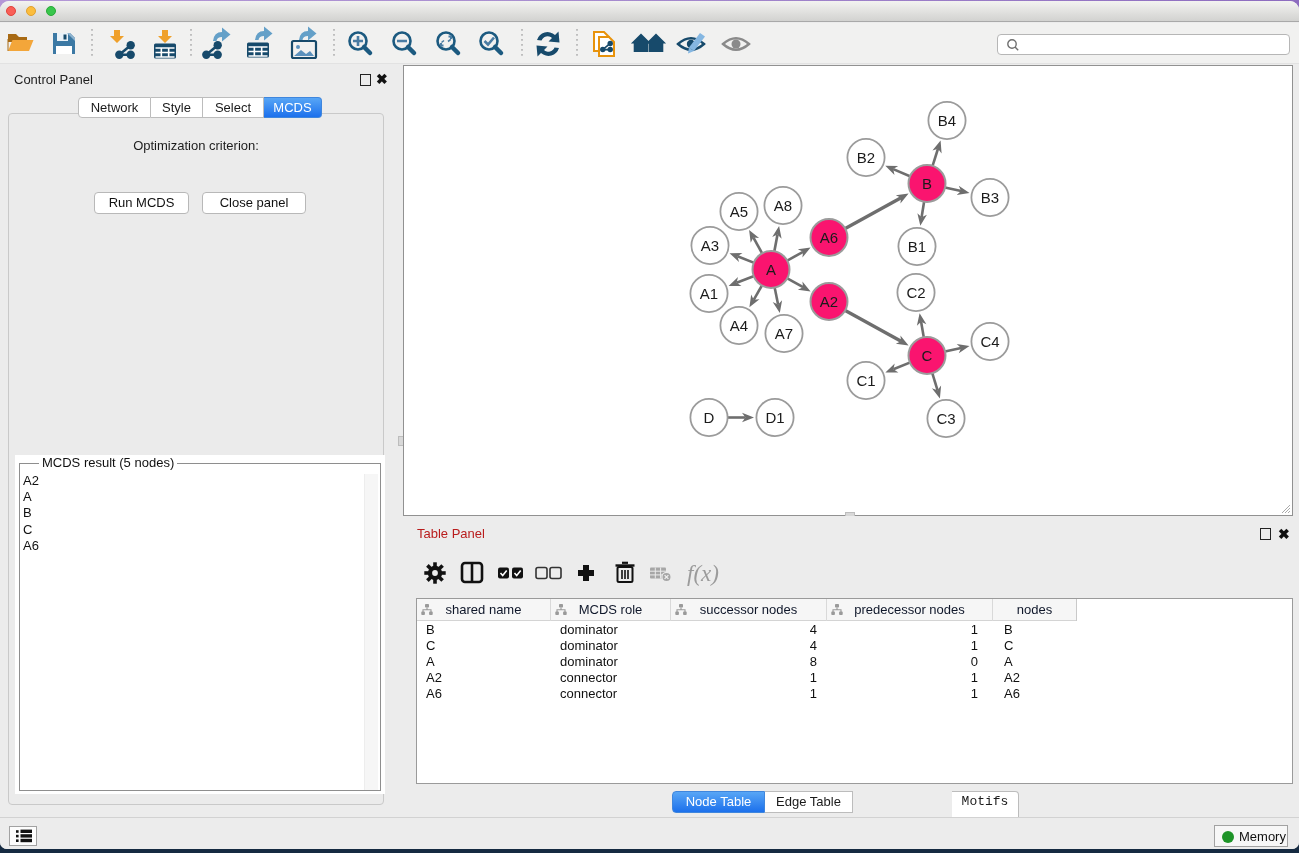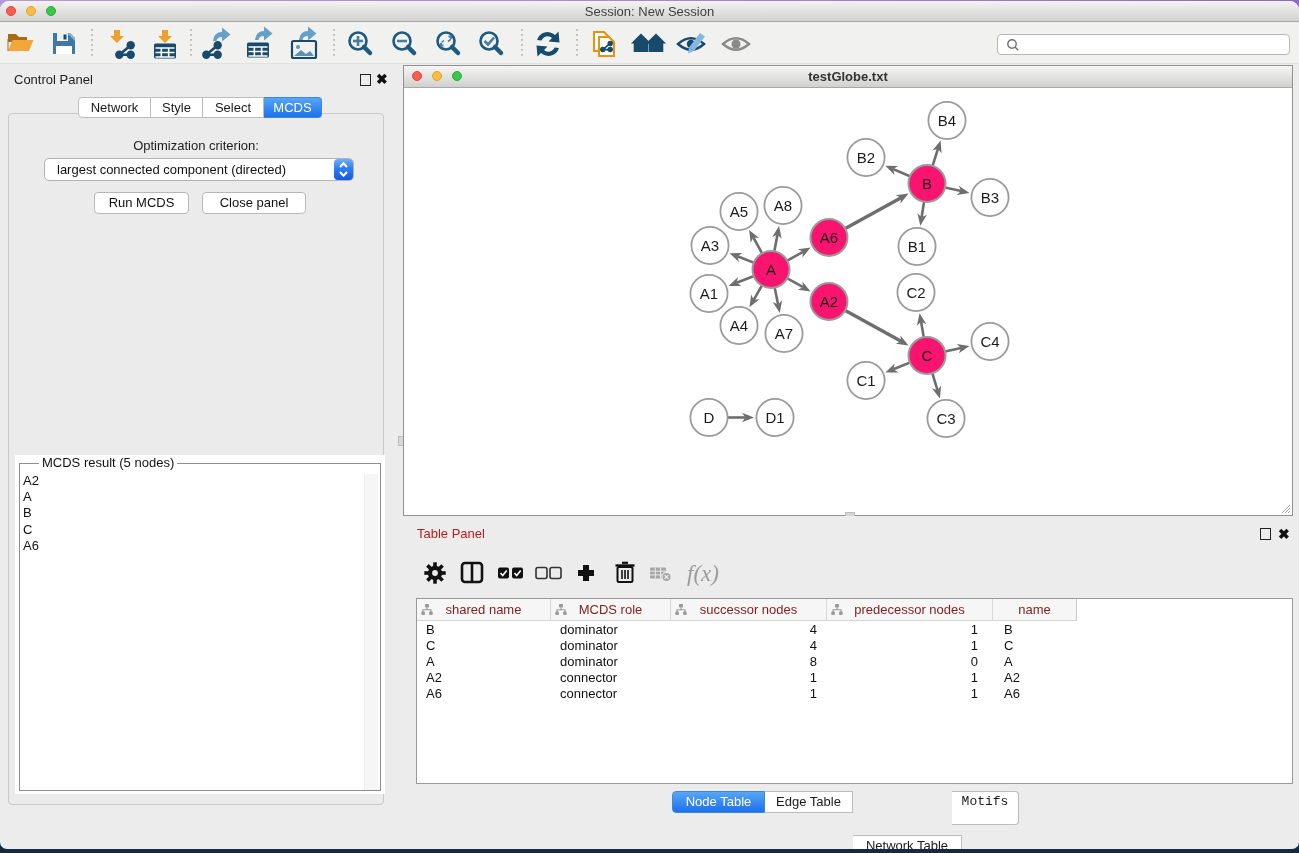--- a/index.html
+++ b/index.html
@@ -44,41 +44,40 @@
 #nettitle .t2 { left:28px; top:5px; background:#fbbd3d; border:1px solid #e0a02e; }
 #nettitle .t3 { left:48px; top:5px; background:#39c64c; border:1px solid #2aa938; }
 #nettext { position:absolute; top:3px; left:0; width:100%; text-align:center; font-size:13px; font-weight:bold; color:#333; }
 #netcanvas { position:absolute; left:0; top:23px; width:888px; height:426px; background:#fff; }
 
 #tpanel { position:absolute; left:403px; top:515px; width:896px; height:301px; background:#ececec; }
 #tpanel-title { position:absolute; left:14px; top:10px; font-size:13px; color:#b91c1c; }
 #ttool { position:absolute; left:0; top:36px; width:100%; height:40px; }
 #tablebox { position:absolute; left:13px; top:82px; width:877px; height:186px; background:#fff; border:1px solid #9a9a9a; }
 #thead { position:absolute; left:0; top:0; width:660px; height:22px; background:#f6f6f6; border-bottom:1px solid #d4d4d4; }
-.thcell { position:absolute; top:0; height:22px; border-right:1px solid #d9d9d9; font-size:13px; color:#7f1d1d; text-align:center; line-height:22px; }
+.thcell { position:absolute; top:0; height:22px; border-right:1px solid #d9d9d9; font-size:13px; color:#0f172a; text-align:center; line-height:22px; }
 .thicon { position:absolute; left:3.5px; top:4px; }
 .trow { position:absolute; font-size:13px; color:#101010; height:16px; line-height:16px; }
 
 #btabs { position:absolute; top:275px; left:269px; height:22px; }
 
 #statusbar { position:absolute; left:0; top:816px; width:1299px; height:33px; background:#ececec; border-top:1px solid #d2d2d2; }
 #listbtn { position:absolute; left:9px; top:8px; width:28px; height:20px; background:#fdfdfd; border:1px solid #a2a2a2; }
 #membtn { position:absolute; right:11px; top:7px; width:74px; height:22px; background:#f7f7f7; border:1px solid #a2a2a2; font-size:13px; color:#111; }
 #membtn .dot { position:absolute; left:7px; top:5px; width:12px; height:12px; border-radius:50%; background:#1e9428; }
 #membtn .mtxt { position:absolute; left:24px; top:3px; }
 </style>
 </head>
 <body>
 <div id="wallpaper-top"></div>
 <div id="win">
   <div id="titlebar">
     <div class="tl t1"></div>
       <div class="tl t2"></div>
       <div class="tl t3"></div>
-    <div id="titletext">Session: New Session</div>
   </div>
   <div id="toolbar"><svg width="1299" height="41" viewBox="0 0 1299 41">
 <line x1="92" y1="6" x2="92" y2="36" stroke="#b2b2b2" stroke-width="1.6" stroke-dasharray="1.8 3.2"></line>
 <line x1="191" y1="6" x2="191" y2="36" stroke="#b2b2b2" stroke-width="1.6" stroke-dasharray="1.8 3.2"></line>
 <line x1="334" y1="6" x2="334" y2="36" stroke="#b2b2b2" stroke-width="1.6" stroke-dasharray="1.8 3.2"></line>
 <line x1="522" y1="6" x2="522" y2="36" stroke="#b2b2b2" stroke-width="1.6" stroke-dasharray="1.8 3.2"></line>
 <line x1="577" y1="6" x2="577" y2="36" stroke="#b2b2b2" stroke-width="1.6" stroke-dasharray="1.8 3.2"></line>
 <path d="M8 11 h8 l3 3 h8 v5 h-19 z" fill="#a86a14"></path>
 <path d="M8 28 l4.5-11 h21 l-4.5 11 z" fill="#f3a63a"></path>
 <path d="M8 28 l0-12" stroke="#a86a14" stroke-width="1"></path>
@@ -163,42 +162,32 @@
     <div class="wbtn-sq" style="left:360px; top:10px;"></div>
     <div class="wbtn-x" style="left:376px; top:9px;">✖</div>
     <div id="cp-tabs">
       <div class="tabseg" style="left:0; width:73px; border-radius:4px 0 0 4px;">Network</div>
       <div class="tabseg" style="left:73px; width:52px; border-left:none;">Style</div>
       <div class="tabseg" style="left:125px; width:61px; border-left:none;">Select</div>
       <div class="tabseg sel" style="left:186px; width:58px; border-left:none; border-radius:0 4px 4px 0;">MCDS</div>
     </div>
     <div id="cp-content">
       <div id="opt-label">Optimization criterion:</div>
-      <div id="dropdown">largest connected component (directed)<div id="dd-btn"><svg width="19" height="21" viewBox="0 0 19 21">
-              <path d="M6 8 l3.5-3.8 3.5 3.8" fill="none" stroke="#fff" stroke-width="2"></path>
-              <path d="M6 13 l3.5 3.8 3.5-3.8" fill="none" stroke="#fff" stroke-width="2"></path>
-            </svg></div></div>
       <div class="cbtn" style="left:85px; width:95px;">Run MCDS</div>
       <div class="cbtn" style="left:193px; width:104px;">Close panel</div>
       <div id="resultbox">
         <div id="result-border"></div>
         <div id="result-legend">MCDS result (5 nodes)</div>
         <div id="result-list">A2<br>A<br>B<br>C<br>A6</div>
         <div id="result-scroll"></div>
       </div>
     </div>
   </div>
   <div class="knob" style="left:398px; top:435px; width:6px; height:10px;"></div>
   <div id="netwin">
-    <div id="nettitle">
-      <div class="tl t1"></div>
-        <div class="tl t2"></div>
-        <div class="tl t3"></div>
-      <div id="nettext">testGlobe.txt</div>
-    </div>
     <div id="netcanvas"><svg width="888" height="426" viewBox="0 1.5 888 426">
 <line x1="352.1" y1="187.8" x2="332.6" y2="195.3" stroke="#6e6e6e" stroke-width="2.6"></line>
 <path d="M324.6 198.4 L334.0 189.6 L332.6 195.3 L337.5 198.6 Z" fill="#6e6e6e"></path>
 <line x1="352.1" y1="176.1" x2="333.5" y2="168.8" stroke="#6e6e6e" stroke-width="2.6"></line>
 <path d="M325.5 165.7 L338.5 165.6 L333.5 168.8 L335.0 174.5 Z" fill="#6e6e6e"></path>
 <line x1="359.1" y1="195.9" x2="349.7" y2="212.3" stroke="#6e6e6e" stroke-width="2.6"></line>
 <path d="M345.4 219.8 L347.2 207.0 L349.7 212.3 L355.5 211.7 Z" fill="#6e6e6e"></path>
 <line x1="359.3" y1="168.0" x2="349.3" y2="149.9" stroke="#6e6e6e" stroke-width="2.6"></line>
 <path d="M345.1 142.4 L355.1 150.6 L349.3 149.9 L346.7 155.2 Z" fill="#6e6e6e"></path>
 <line x1="370.2" y1="197.7" x2="374.1" y2="217.0" stroke="#6e6e6e" stroke-width="2.6"></line>
@@ -343,21 +332,21 @@
               <path d="M6 4.6 v2.2 M2 9 v-2.2 h8 v2.2" fill="none" stroke="#9a9a9a" stroke-width="1.1"></path>
               <rect x="0.3" y="8.6" width="3.6" height="3.4" rx="0.8" fill="#9a9a9a"></rect>
               <rect x="8.1" y="8.6" width="3.6" height="3.4" rx="0.8" fill="#9a9a9a"></rect>
             </svg>successor nodes</div>
         <div class="thcell" style="left:410px; width:166px;"><svg class="thicon" width="12" height="13" viewBox="0 0 12 13">
               <rect x="4" y="1" width="4" height="3.6" rx="0.8" fill="#9a9a9a"></rect>
               <path d="M6 4.6 v2.2 M2 9 v-2.2 h8 v2.2" fill="none" stroke="#9a9a9a" stroke-width="1.1"></path>
               <rect x="0.3" y="8.6" width="3.6" height="3.4" rx="0.8" fill="#9a9a9a"></rect>
               <rect x="8.1" y="8.6" width="3.6" height="3.4" rx="0.8" fill="#9a9a9a"></rect>
             </svg>predecessor nodes</div>
-        <div class="thcell" style="left:576px; width:84px; border-right:1px solid #c9c9c9;">name</div>
+        <div class="thcell" style="left:576px; width:84px; border-right:1px solid #c9c9c9;">nodes</div>
       </div>
       <div class="trow" style="left:9px; top:23px;">B</div>
         <div class="trow" style="left:143px; top:23px;">dominator</div>
         <div class="trow" style="left:254px; top:23px; width:146px; text-align:right;">4</div>
         <div class="trow" style="left:410px; top:23px; width:151px; text-align:right;">1</div>
         <div class="trow" style="left:587px; top:23px;">B</div>
         <div class="trow" style="left:9px; top:39px;">C</div>
         <div class="trow" style="left:143px; top:39px;">dominator</div>
         <div class="trow" style="left:254px; top:39px; width:146px; text-align:right;">4</div>
         <div class="trow" style="left:410px; top:39px; width:151px; text-align:right;">1</div>
@@ -378,13 +367,29 @@
         <div class="trow" style="left:410px; top:87px; width:151px; text-align:right;">1</div>
         <div class="trow" style="left:587px; top:87px;">A6</div>
     </div>
     <div id="btabs">
         <div class="tabseg sel" style="left:0; width:93px; height:22px; line-height:20px; border-radius:4px 0 0 4px;">Node Table</div>
         <div class="tabseg" style="left:93px; width:88px; height:22px; line-height:20px; border-left:none;">Edge Table</div>
         <div class="tabseg" style="left:181px; width:109px; height:22px; line-height:20px; border-left:none;margin-top:44px;">Network Table</div>
         <div class="tabseg" style="left:280px; width:67px; height:34px; line-height:20px; border-left:none; border-radius:0 4px 4px 0;font-family:Liberation Mono, monospace;">Motifs</div>
       </div>
   </div>
+  <div id="statusbar">
+    <div id="listbtn">
+        <svg width="26" height="18" viewBox="0 0 26 18" style="position:absolute;left:1px;top:0px;">
+          <rect x="5" y="3.2" width="2.6" height="2.6" fill="#111"></rect>
+          <rect x="9.5" y="2.6" width="11.5" height="3.4" fill="#111"></rect>
+          <rect x="5" y="7.8" width="2.6" height="2.6" fill="#111"></rect>
+          <rect x="9.5" y="7.2" width="11.5" height="3.4" fill="#111"></rect>
+          <rect x="5" y="12.4" width="2.6" height="2.6" fill="#111"></rect>
+          <rect x="9.5" y="11.8" width="11.5" height="3.4" fill="#111"></rect>
+        </svg>
+      </div>
+    <div id="membtn">
+        <span class="dot"></span>
+        <span class="mtxt">Memory</span>
+      </div>
+  </div>
 </div>
 
 </body></html>

